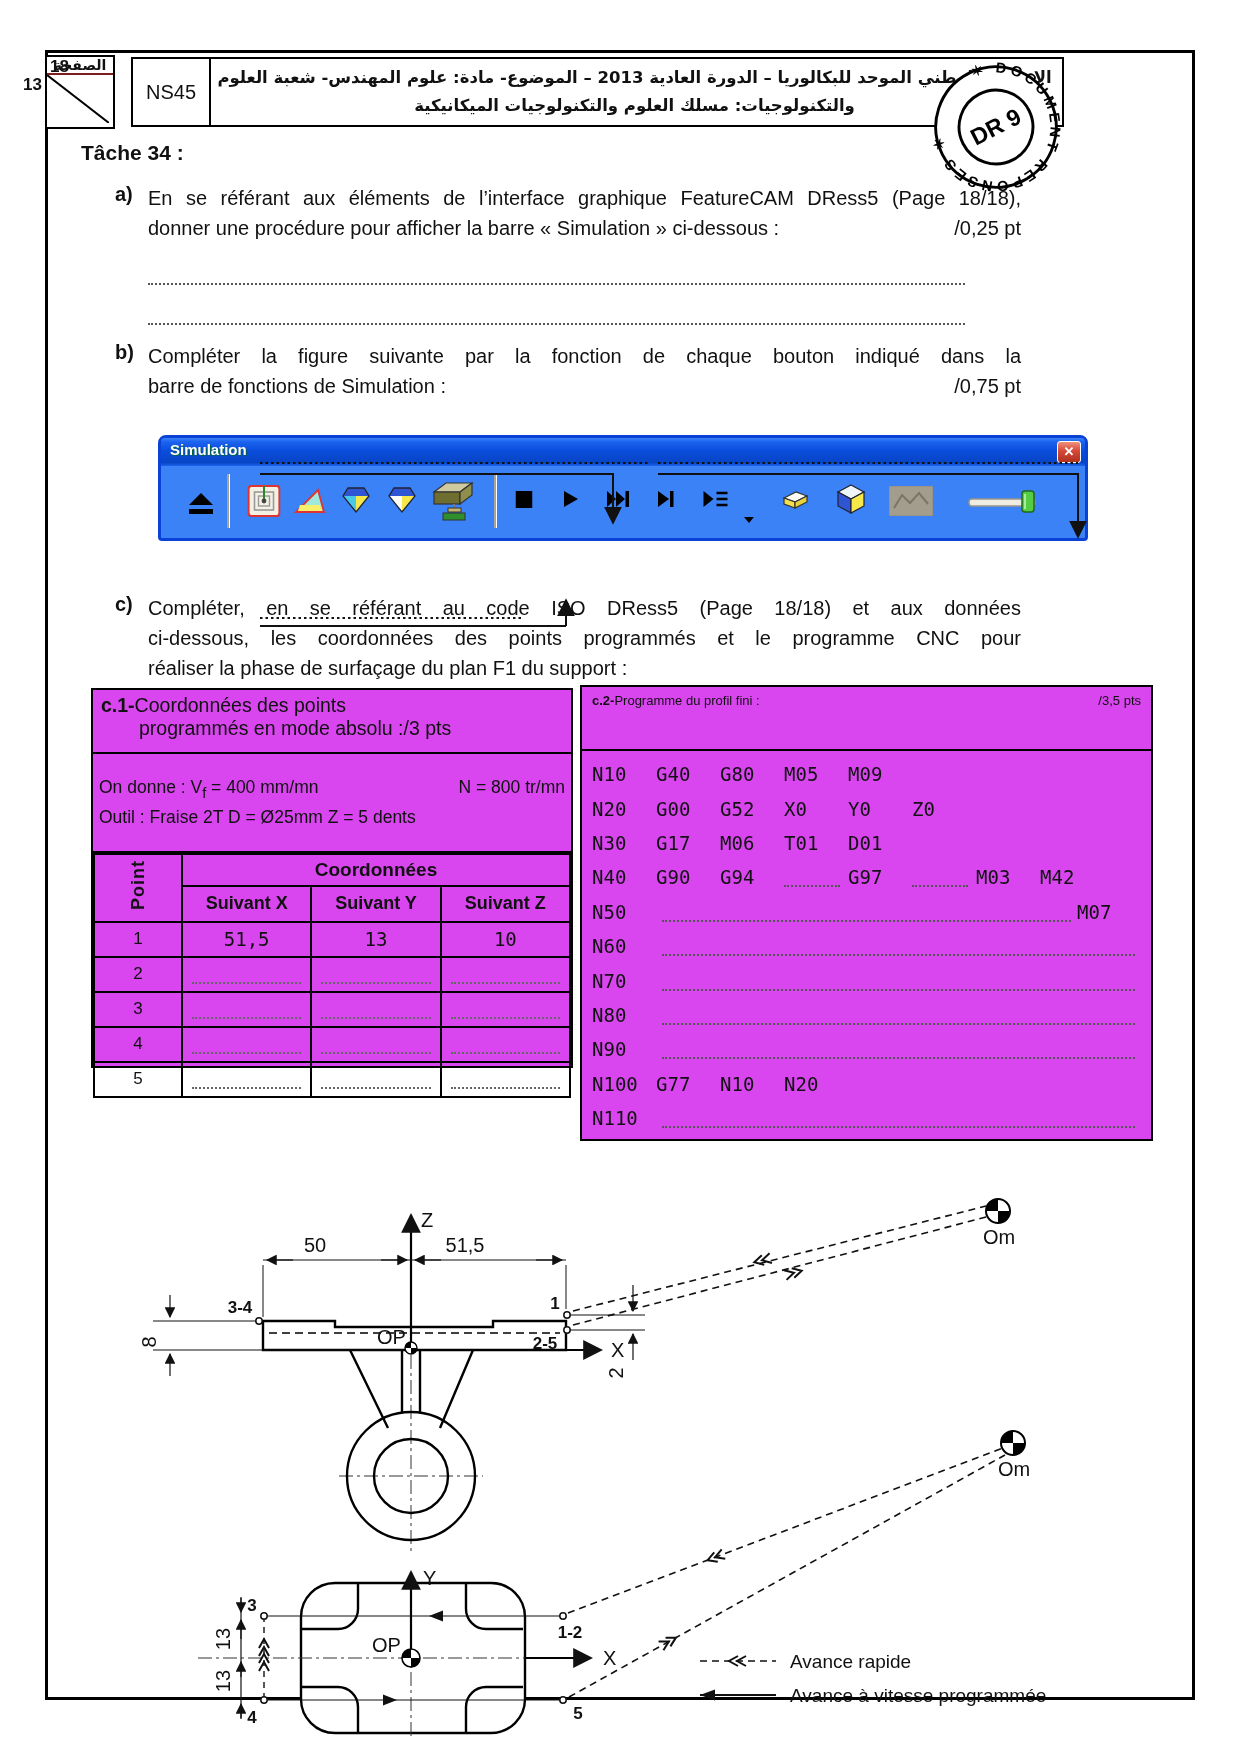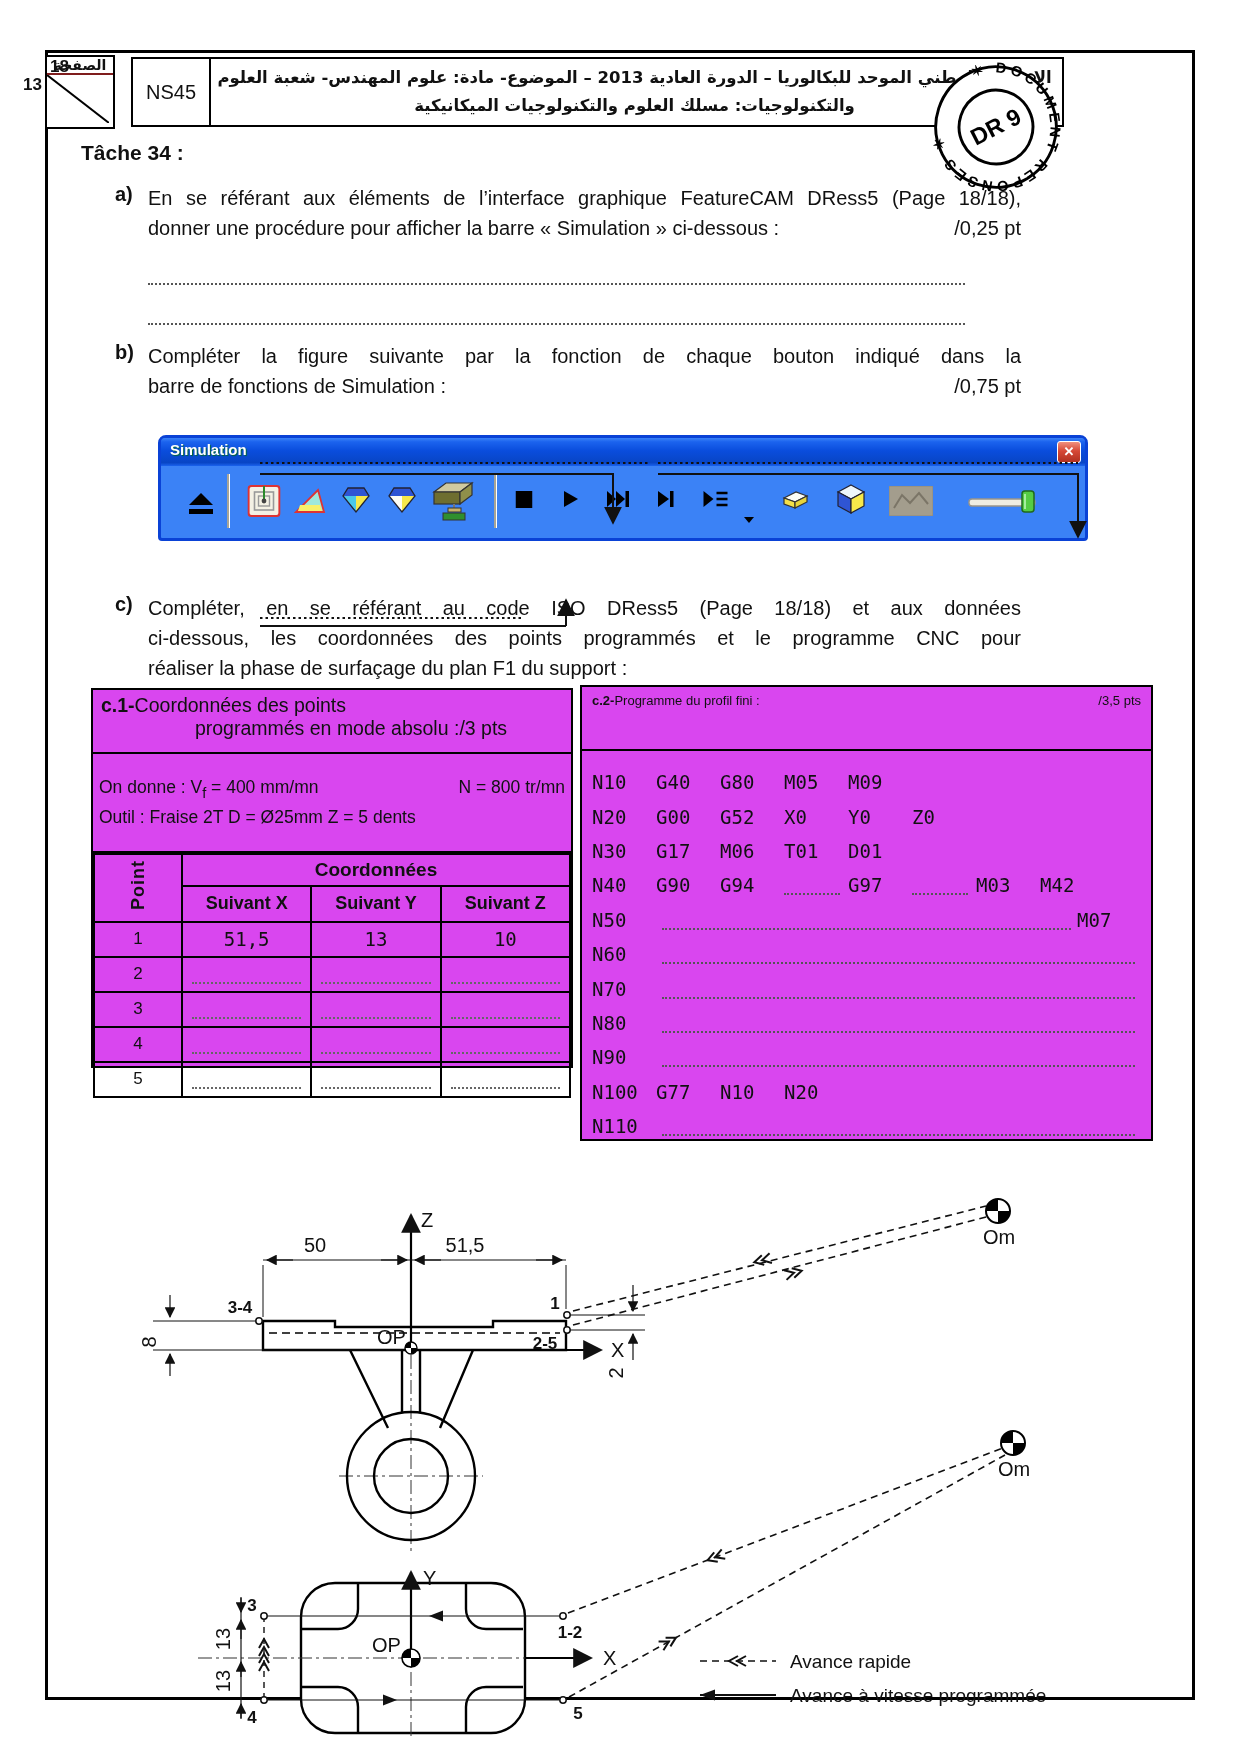--- a/index.html
+++ b/index.html
@@ -44,39 +44,39 @@
             font-size:13px;line-height:19px;text-align:center;}
   .tbodyarea{position:relative;height:72px;}
   .tbi{position:absolute;transform:translateX(-50%);}
   .vsep{position:absolute;top:8px;width:2px;height:54px;background:#a8a496;border-right:1px solid #fff;transform:none;}
 
   
   .cbox{border:2.5px solid #000;box-sizing:border-box;background:#d946ef;}
   .c1box{left:43px;top:635px;width:482px;height:380px;}
   .c2box{left:532px;top:632px;width:573px;height:456px;}
   .c1title{border-bottom:2.5px solid #000;padding:4px 8px;font-size:19.5px;height:54px;box-sizing:content-box;}
-  .c1title .row2{display:flex;justify-content:center;}
+  .c1title .row2{display:flex;justify-content:flex-start;}
   .c1title .ind{padding-left:38px;}
   .c1given{border-bottom:2.5px solid #000;padding:20px 6px;font-size:17.5px;line-height:1.5;}
   .g1{display:flex;}
   .g1 .sp{flex:1;}
   .c1tbl{width:100%;border-collapse:collapse;table-layout:fixed;}
   .c1tbl th,.c1tbl td{border:2px solid #000;text-align:center;padding:0;}
   .c1tbl thead tr:first-child th{font-size:19px;height:30px;margin-left:12px;}
   .c1tbl thead tr:last-child th{font-size:18px;height:34px;}
   .c1tbl td{height:33px;font-size:17px;}
   .c1tbl .pcol{width:86px;}
   .vert{writing-mode:vertical-rl;transform:rotate(180deg);font-weight:bold;font-size:18px;letter-spacing:1px;}
   .mono{font-family:"DejaVu Sans Mono",monospace;}
   .cellnum{font-size:19px;}
   .dotline{display:block;width:86%;margin:20px auto 2px auto;border-bottom:2px dotted #666;height:0;}
 
   .c2title{border-bottom:2.5px solid #000;padding:6px 10px;font-size:13px;height:50px;box-sizing:content-box;
            display:flex;justify-content:space-between;align-items:flex-start;}
-  .prog{padding:6px 10px 0 10px;margin-top:8px;}
+  .prog{padding:6px 10px 0 10px;}
   .prow{display:flex;height:34.4px;align-items:center;font-size:19px;font-weight:500;}
   .pn{width:64px;flex:none;}
   .ptok{width:64px;flex:none;}
   .pblank{width:56px;flex:none;border-bottom:2px dotted #555;height:18px;margin:0 8px 0 0;align-self:center;}
   .pfill{flex:1;border-bottom:2px dotted #555;height:18px;margin:0 6px;}
 
   
   .overlay{position:absolute;left:45px;top:50px;width:1150px;height:1650px;pointer-events:none;z-index:30;}
   .overlay text{font-family:"Liberation Sans",sans-serif;fill:#111;}
   .dlbl{font-size:20px;}

